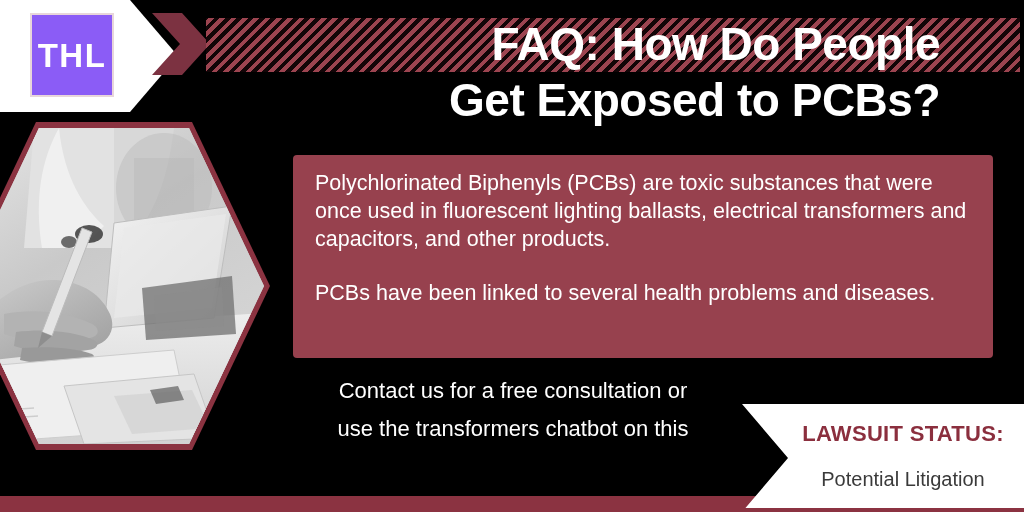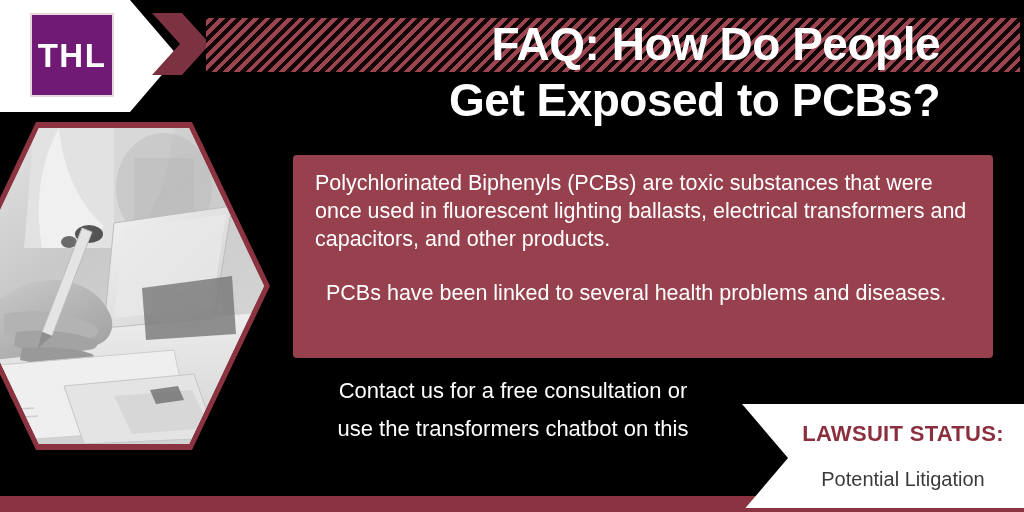--- a/index.html
+++ b/index.html
@@ -26,21 +26,21 @@
     background: #ffffff;
     -webkit-clip-path: polygon(0 0, 130px 0, 178px 56px, 130px 112px, 0 112px);
     clip-path: polygon(0 0, 130px 0, 178px 56px, 130px 112px, 0 112px);
   }
   .logo-box {
     position: absolute;
     left: 30px;
     top: 13px;
     width: 84px;
     height: 84px;
-    background: #701a75;
+    background: #8b5cf6;
     border: 2px solid #e8d6da;
     box-sizing: border-box;
     display: flex;
     align-items: center;
     justify-content: center;
   }
   .logo-text {
     color: #ffffff;
     font-weight: bold;
     font-size: 33px;
@@ -135,21 +135,21 @@
     box-sizing: border-box;
     padding: 14px 22px 10px 22px;
   }
   .card-para {
     color: #ffffff;
     font-size: 21.5px;
     line-height: 28px;
     margin: 0;
     font-family: "Liberation Sans", sans-serif;
   }
-  .card-para.second { margin-top: 26px; margin-left: 11px; }
+  .card-para.second { margin-top: 26px; }
 
   
   .contact-block {
     position: absolute;
     left: 278px;
     top: 372px;
     width: 470px;
     color: #ffffff;
     font-size: 22px;
     line-height: 38px;

